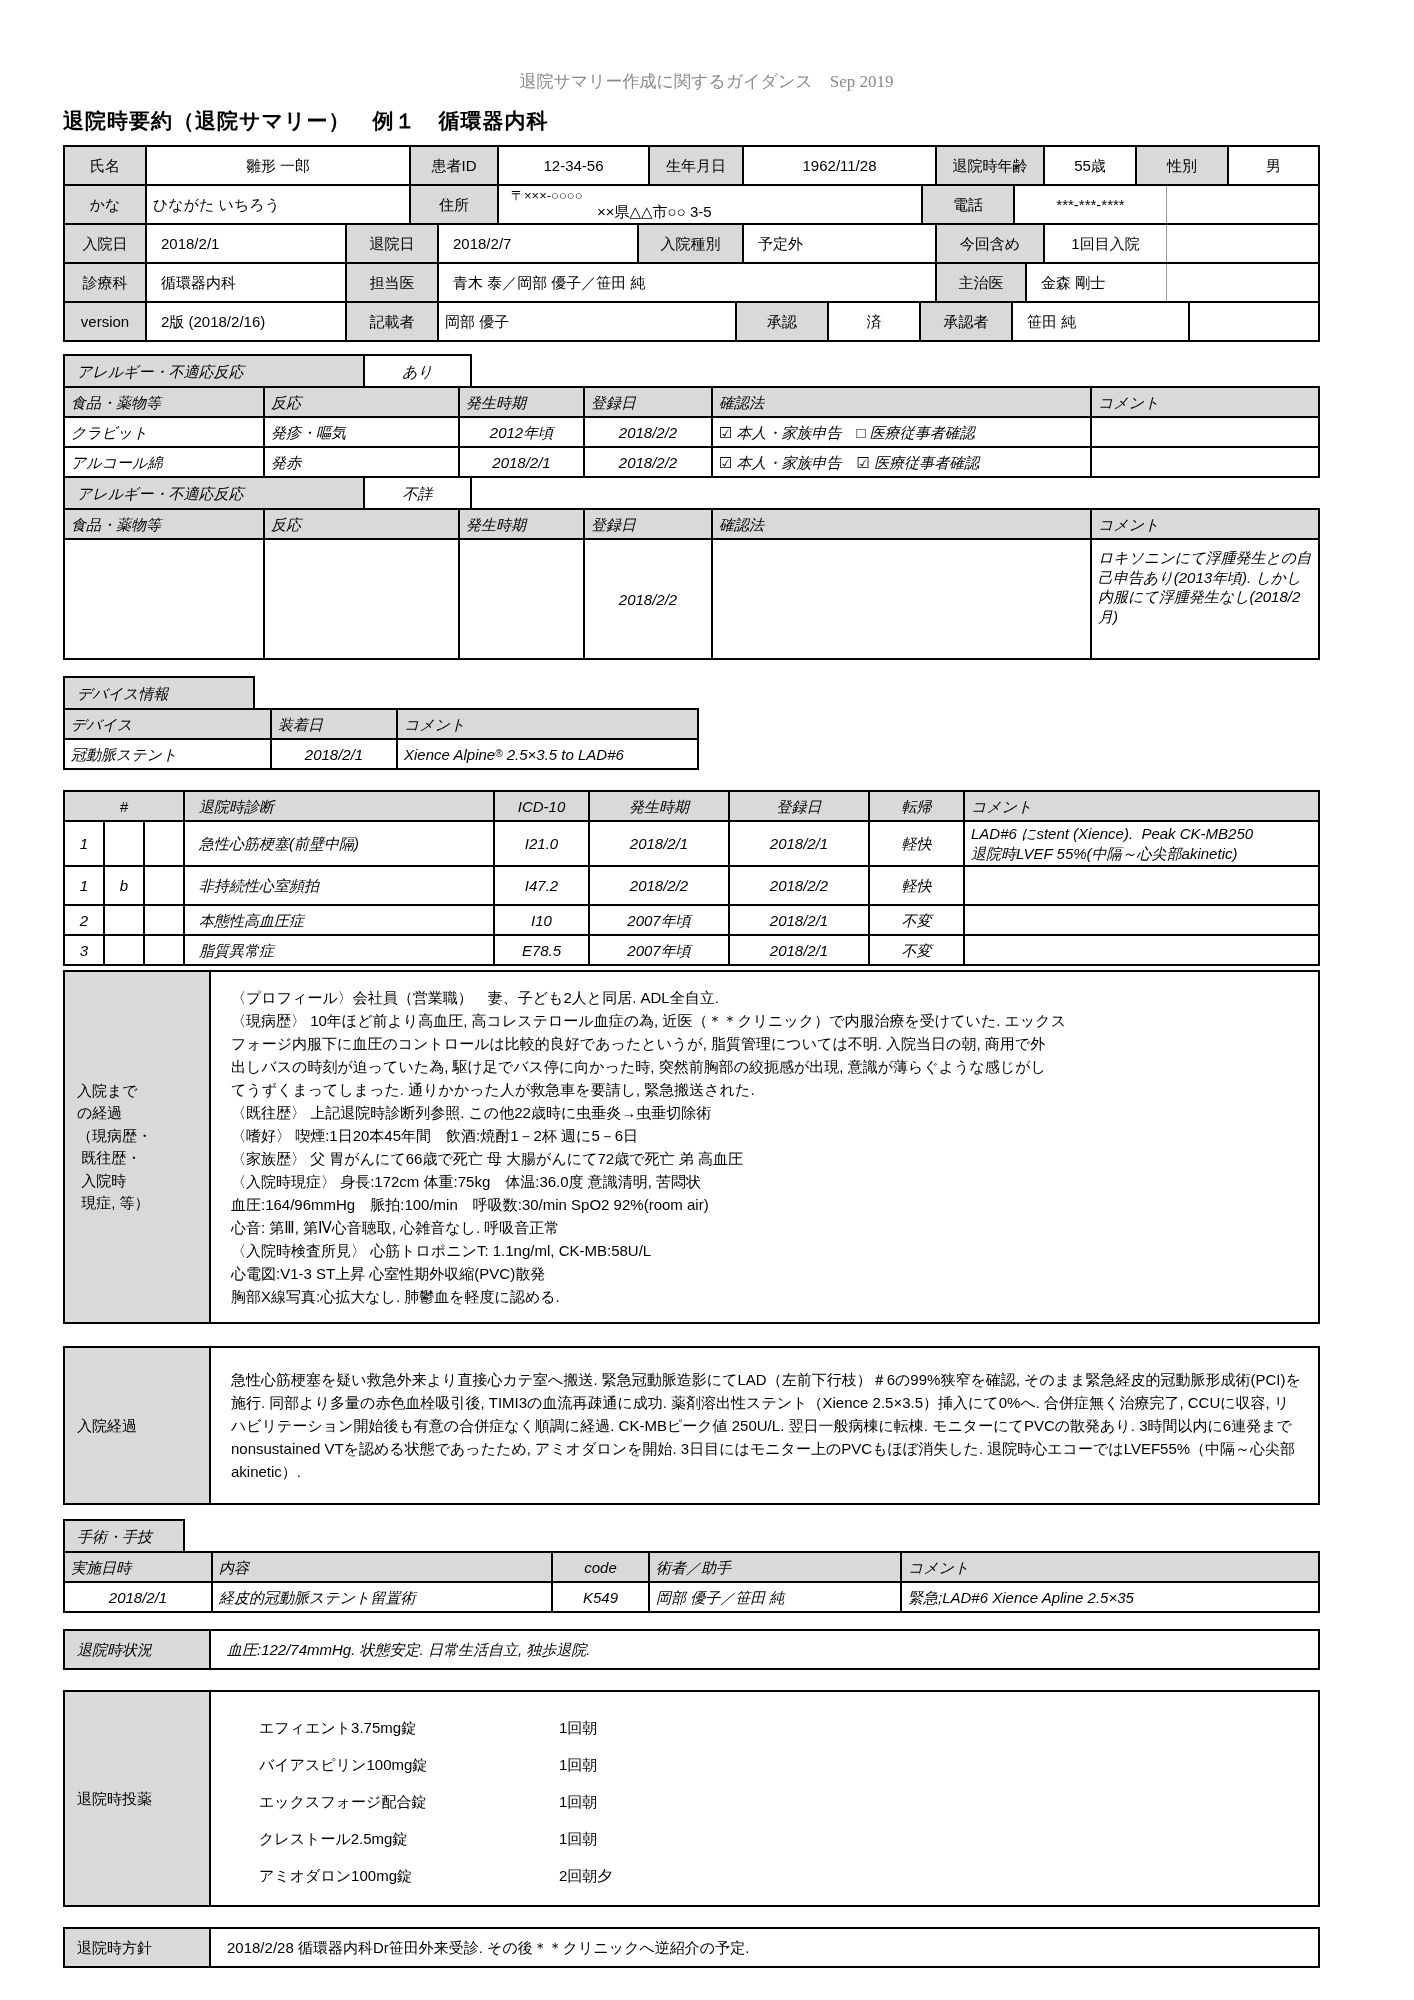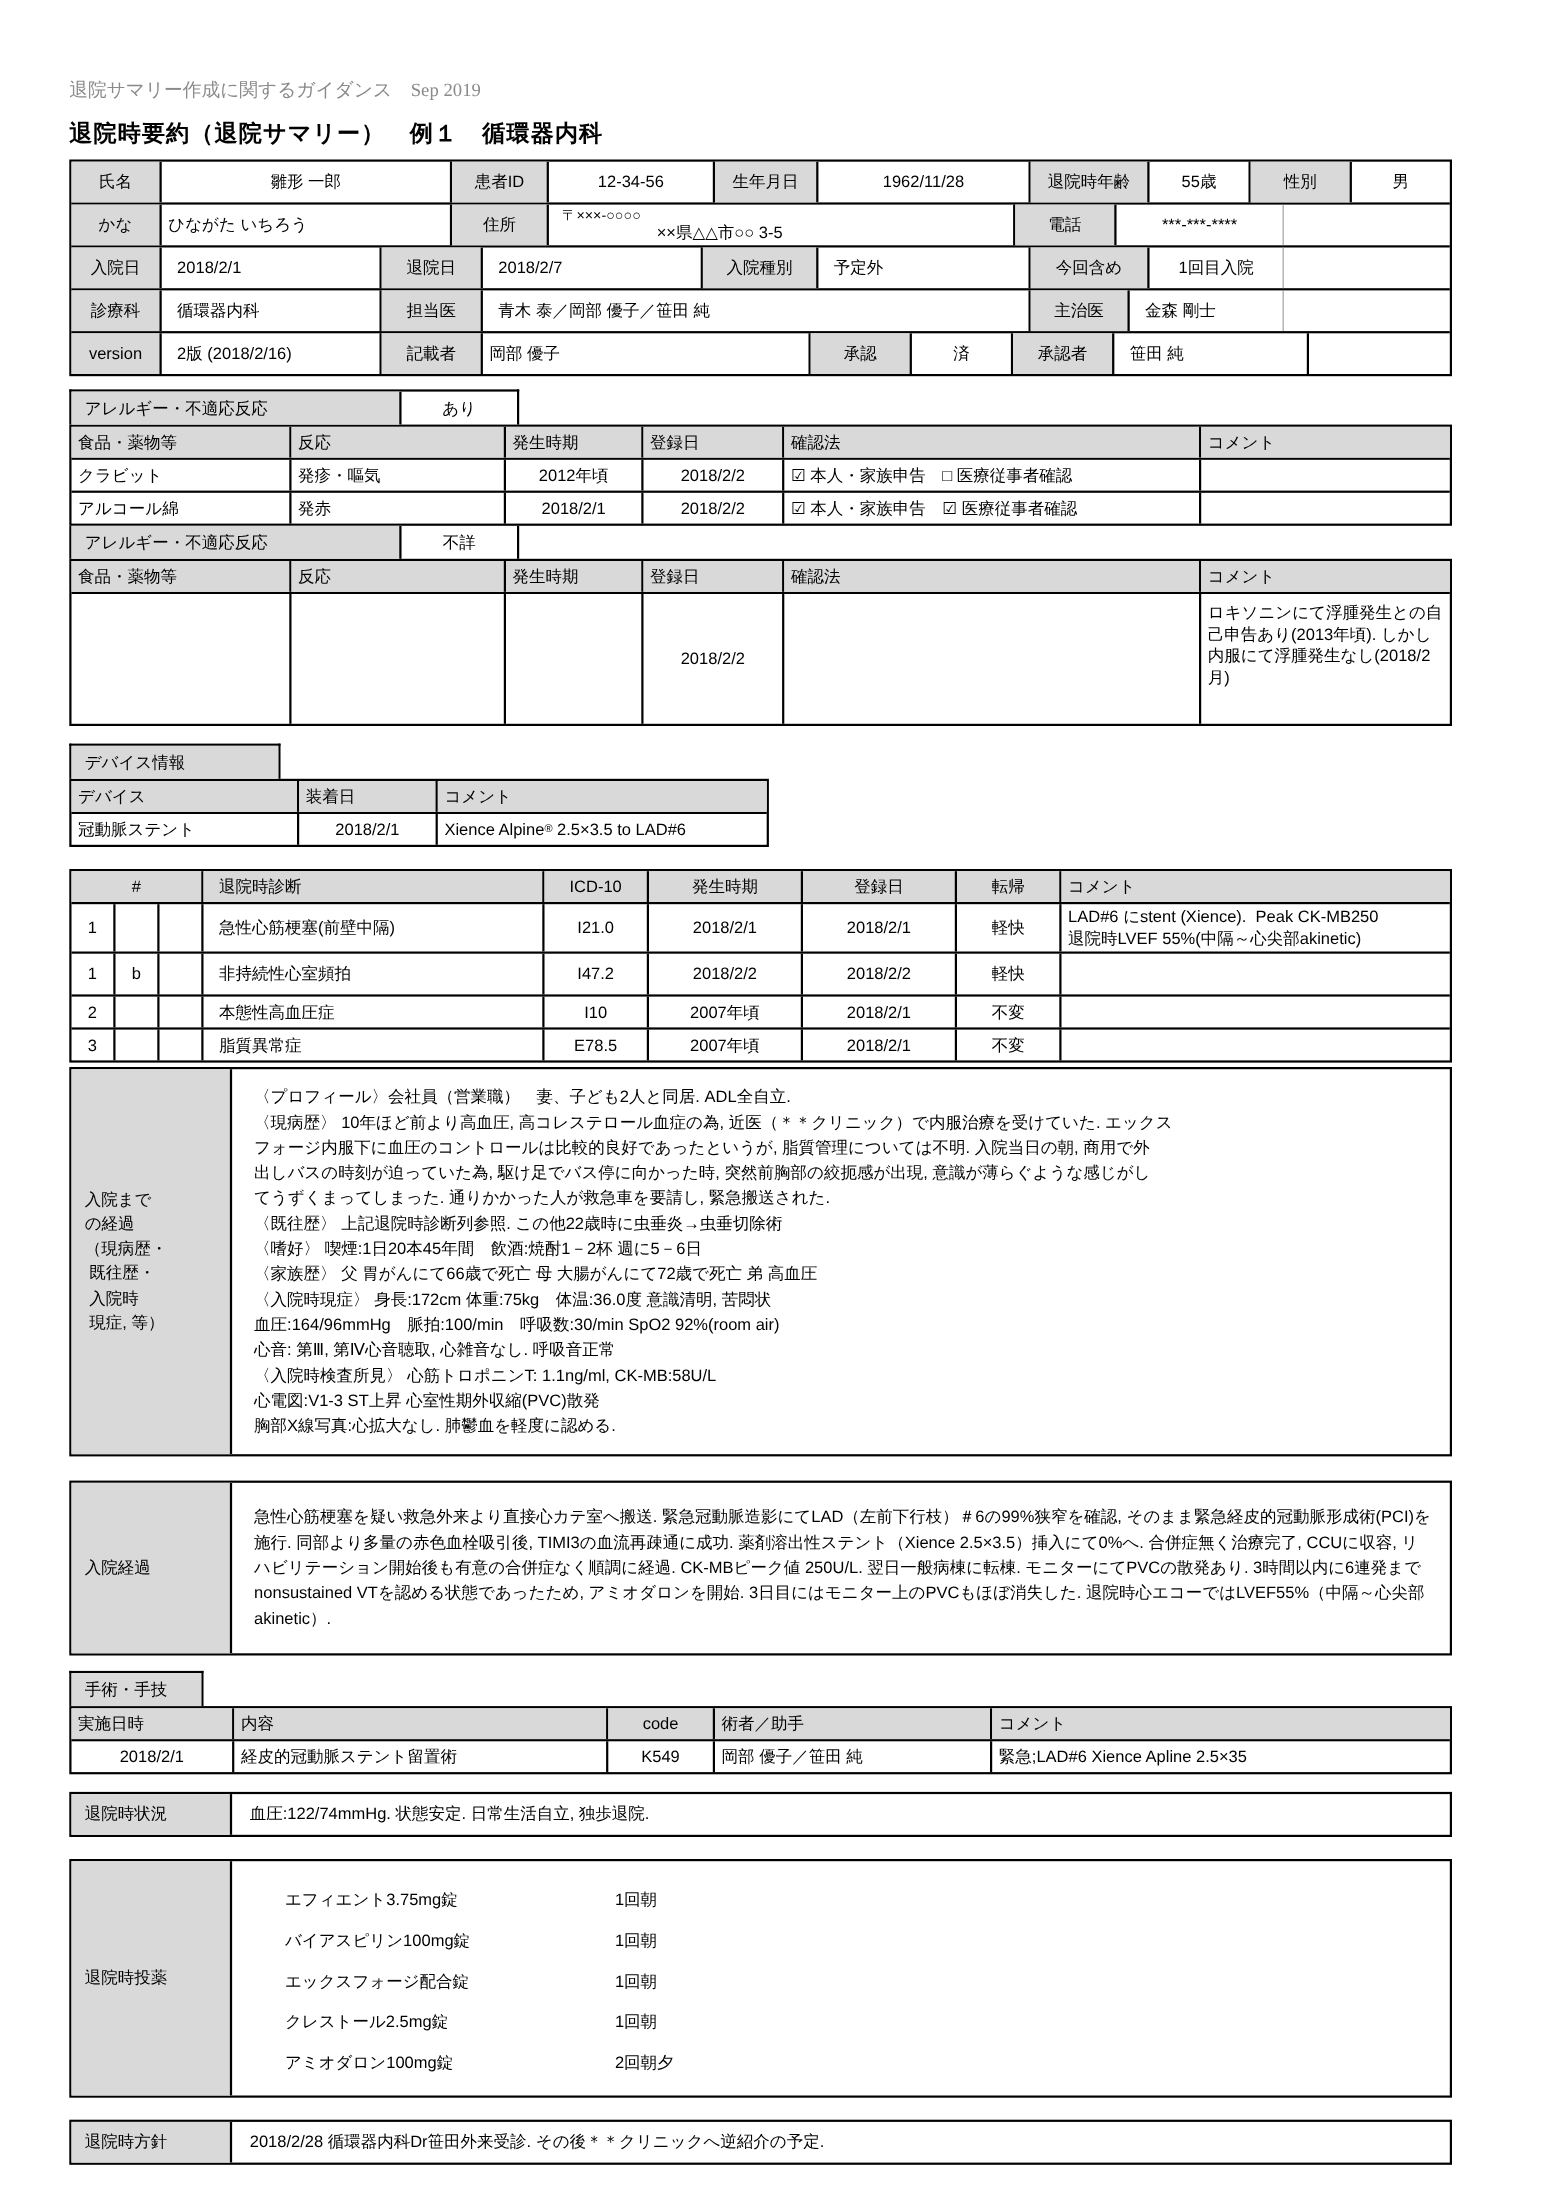--- a/index.html
+++ b/index.html
@@ -3,21 +3,21 @@
 <meta charset="utf-8">
 <style>
   html,body{margin:0;padding:0;}
   body{
     width:1414px;height:2000px;background:#ffffff;color:#000;
     font-family:"Liberation Sans","DejaVu Sans",sans-serif;
     overflow:hidden;
   }
   .page{position:relative;margin-left:63px;width:1257px;}
   .guide{
-    padding-top:70px;text-align:left;margin-right:-30px;
+    padding-top:70px;text-align:center;margin-right:-30px;
     color:#8a8a8a;font-size:17px;
     font-family:"Liberation Serif","DejaVu Serif",serif;
   }
   .title{font-size:21px;font-weight:bold;margin:14px 0 10px 0;letter-spacing:1px;}
 
   .tbl{border:2px solid #000;box-sizing:border-box;}
   .row{display:flex;border-top:2px solid #000;}
   .row:first-child{border-top:none;}
   .c{
     box-sizing:border-box;border-right:2px solid #000;
@@ -27,21 +27,21 @@
   .c.last{border-right:none;}
   .c.fr{border-right:1.5px solid #9b9b9b;}
   .g{background:#d9d9d9;}
   .left{justify-content:flex-start;text-align:left;}
   .pw{white-space:pre-wrap;}
   .sm{min-height:28px;}
 
   .tabrow{display:flex;border:2px solid #000;border-bottom:none;width:fit-content;}
   .tabrow .c{min-height:30px;}
 
-  .sect{margin-top:16px;}
+  .sect{margin-top:16px;font-style:italic;}
   .boxlabel{
     flex:0 0 146px;display:flex;align-items:center;justify-content:flex-start;
     background:#d9d9d9;border-right:2px solid #000;box-sizing:border-box;
     font-size:15px;padding:10px 4px 10px 12px;white-space:pre-wrap;line-height:1.5;
   }
   .boxbody{flex:1;box-sizing:border-box;padding:14px 14px 14px 20px;font-size:15px;line-height:23px;}
   .postal{display:block;font-size:13px;margin-left:6px;line-height:1.1;}
   .addr{display:block;margin-left:92px;line-height:1.2;}
   sup{font-size:10px;line-height:0;}
   .medgrid{display:grid;grid-template-columns:300px auto;row-gap:14px;padding:10px 0 4px 28px;}

